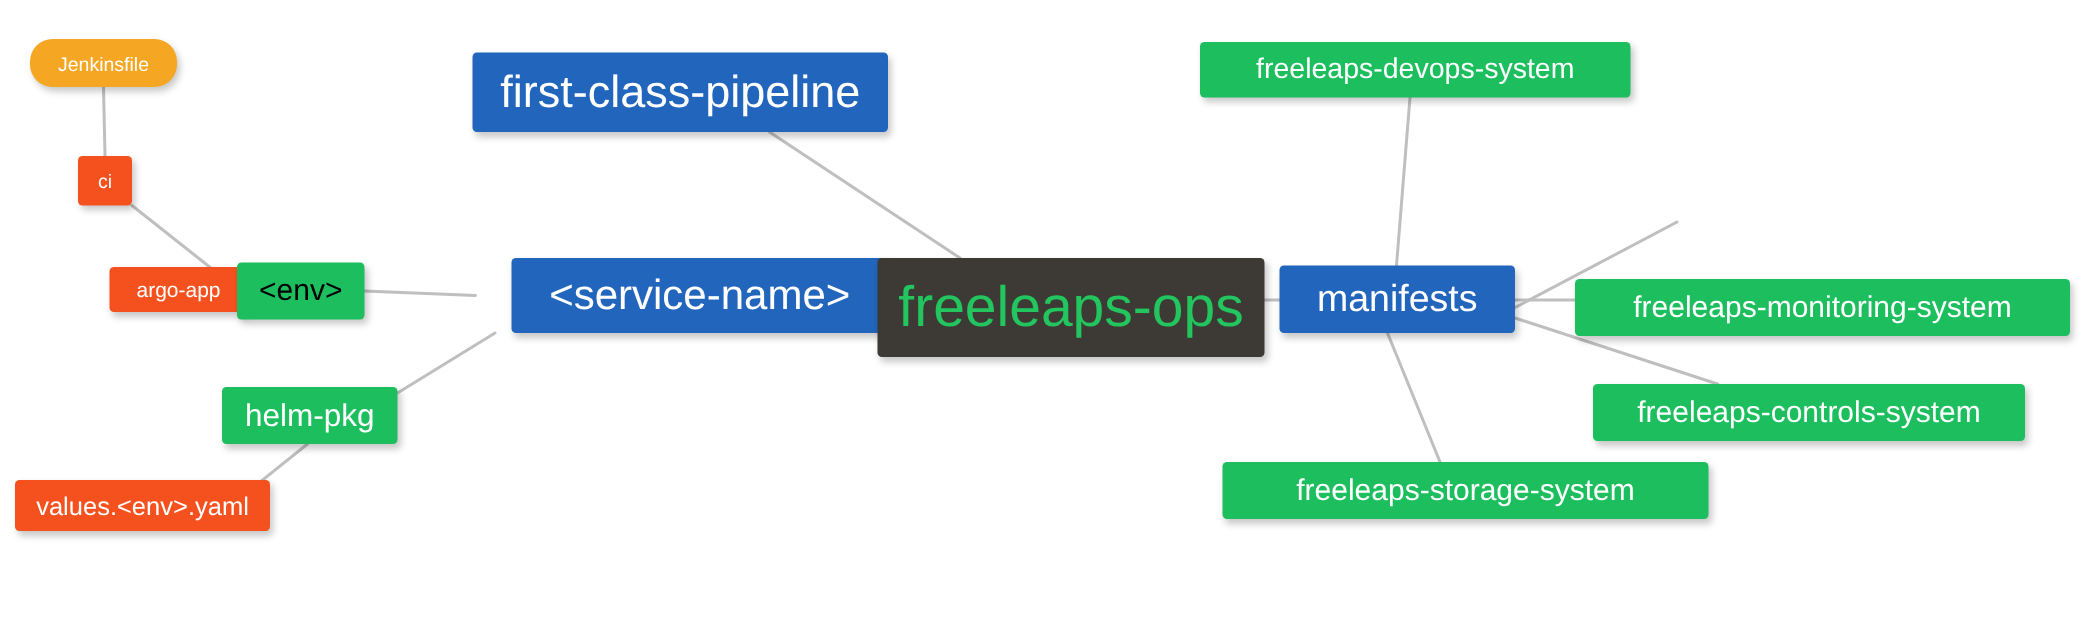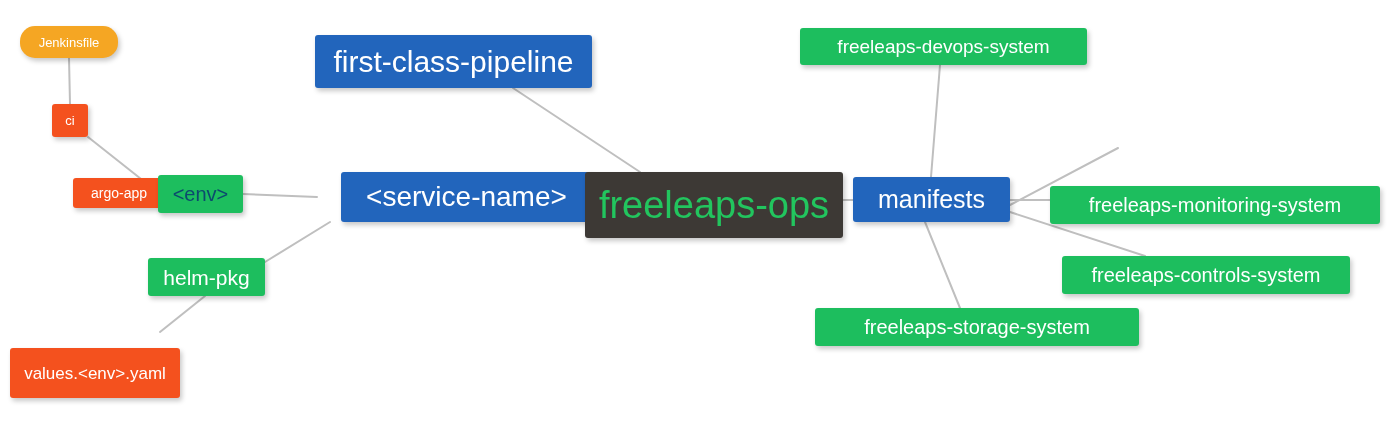--- a/index.html
+++ b/index.html
@@ -73,27 +73,27 @@
   <div id="node-layer">
       <div class="node" style="left: 20px; top: 26px; width: 98px; height: 32px; background: rgb(245, 166, 35); font-size: 13px; color: rgb(255, 255, 255); border-radius: 15px;">
         <span class="node-label">Jenkinsfile</span>
       </div>
       <div class="node" style="left: 52px; top: 104px; width: 36px; height: 33px; background: rgb(244, 81, 30); font-size: 13px; color: rgb(255, 255, 255); text-align: center;">
         <span class="node-label">ci</span>
       </div>
       <div class="node" style="left: 32px; top: 178px; width: 92px; height: 30px; background: rgb(244, 81, 30); font-size: 14px; color: rgb(255, 255, 255); margin-left: 41px;">
         <span class="node-label">argo-app</span>
       </div>
-      <div class="node" style="left: 158px; top: 175px; width: 85px; height: 38px; background: rgb(29, 190, 94); font-size: 20px; color: #0c4a6e;">
+      <div class="node" style="left: 158px; top: 175px; width: 85px; height: 38px; background: rgb(29, 190, 94); font-size: 20px; color: #000000;">
         <span class="node-label">&lt;env&gt;</span>
       </div>
       <div class="node" style="left: 148px; top: 258px; width: 117px; height: 38px; background: rgb(29, 190, 94); font-size: 21px; color: rgb(255, 255, 255);">
         <span class="node-label">helm-pkg</span>
       </div>
-      <div class="node" style="left: 10px; top: 348px; width: 170px; height: 50px; background: rgb(244, 81, 30); font-size: 17px; color: rgb(255, 255, 255);">
+      <div class="node" style="left: 10px; top: 320px; width: 170px; height: 34px; background: rgb(244, 81, 30); font-size: 17px; color: rgb(255, 255, 255);">
         <span class="node-label">values.&lt;env&gt;.yaml</span>
       </div>
       <div class="node" style="left: 315px; top: 35px; width: 277px; height: 53px; background: rgb(34, 101, 188); font-size: 30px; color: rgb(255, 255, 255);">
         <span class="node-label">first-class-pipeline</span>
       </div>
       <div class="node" style="left: 317px; top: 172px; width: 251px; height: 50px; background: rgb(34, 101, 188); font-size: 28px; color: rgb(255, 255, 255); margin-left: 24px;">
         <span class="node-label">&lt;service-name&gt;</span>
       </div>
       <div class="node" style="left: 585px; top: 172px; width: 258px; height: 66px; background: rgb(61, 57, 53); font-size: 38px; color: #22c55e;">
         <span class="node-label">freeleaps-ops</span>

